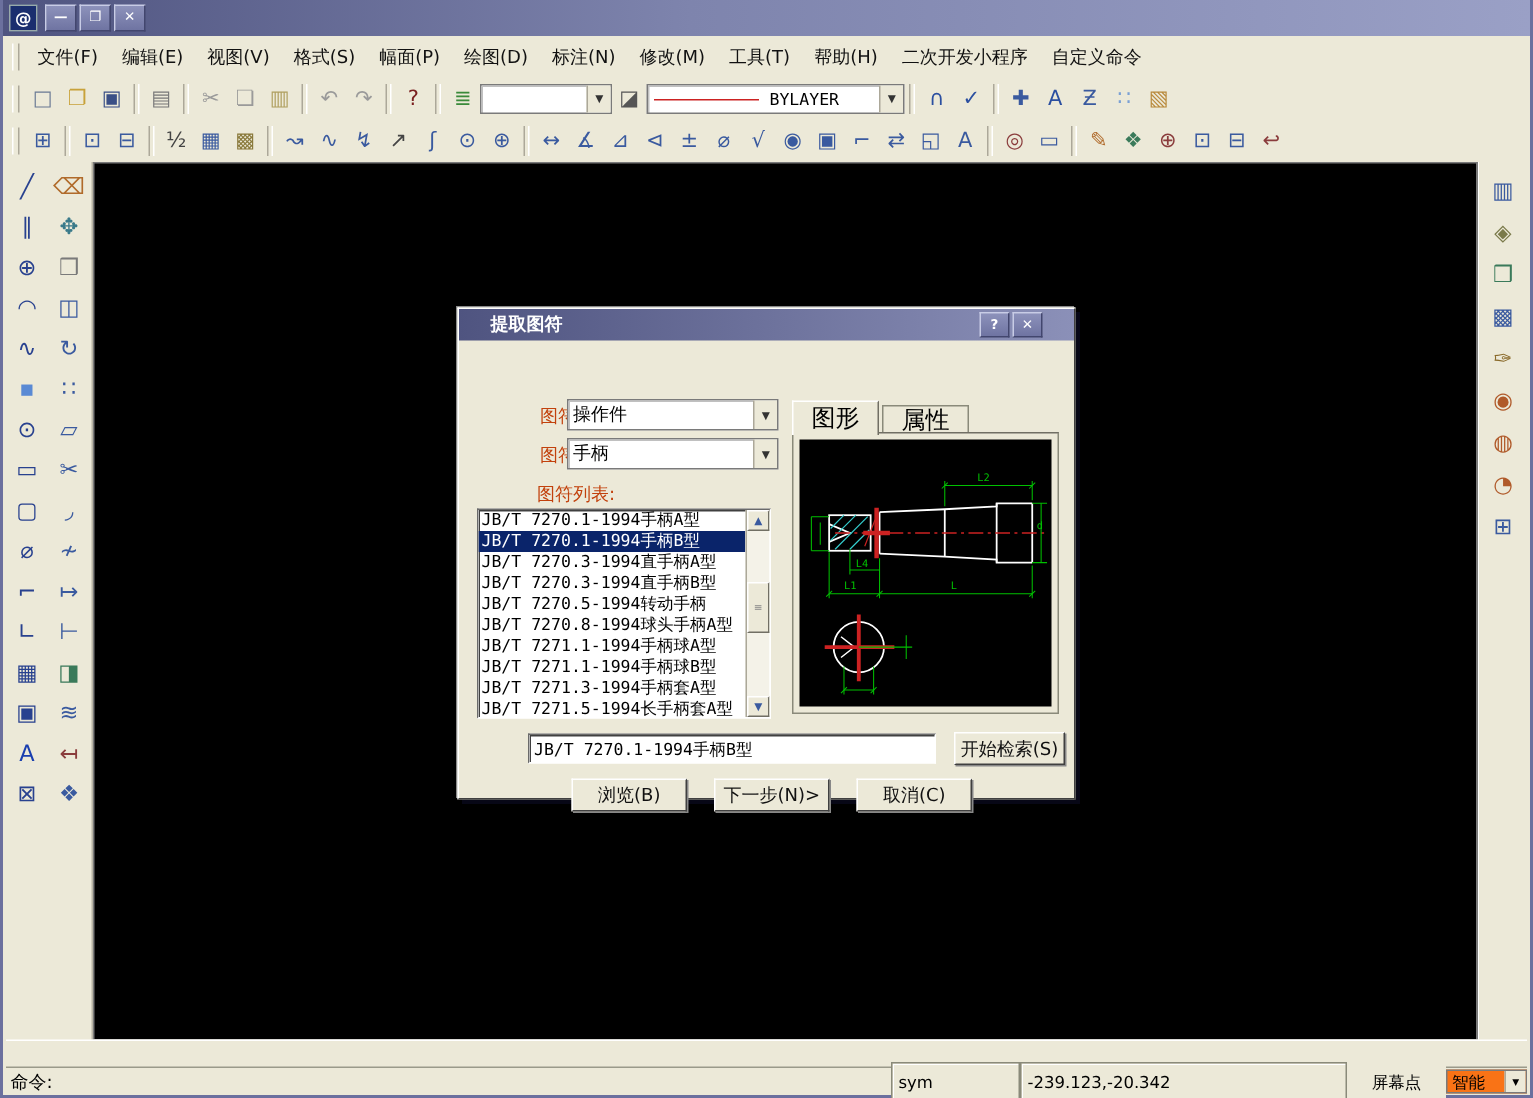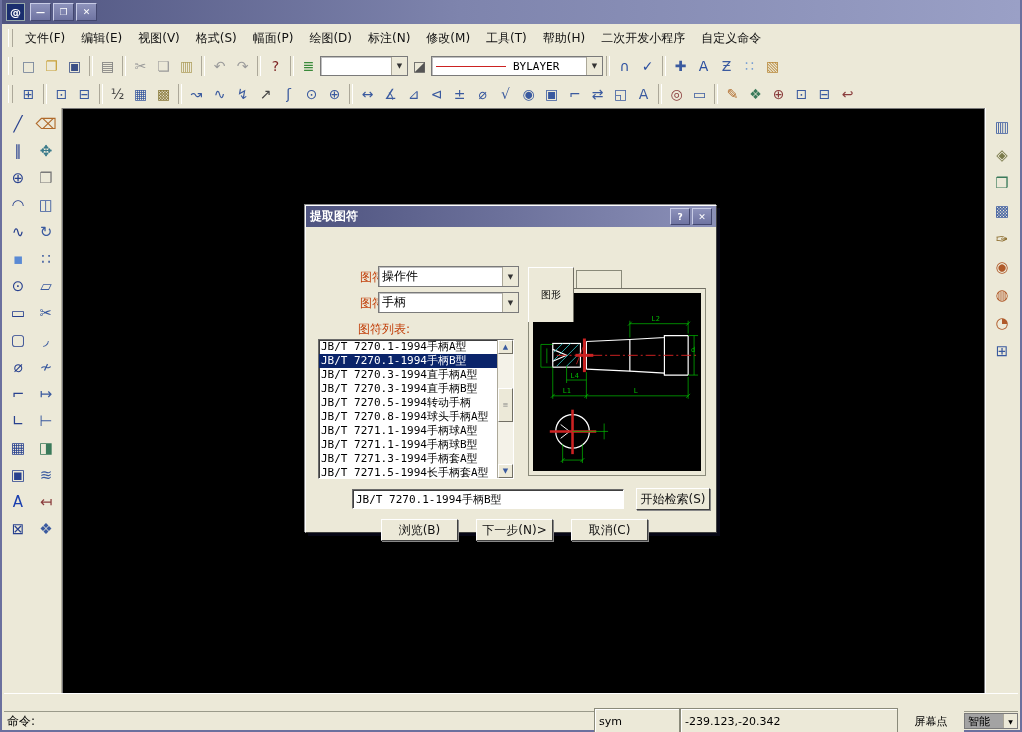--- a/index.html
+++ b/index.html
@@ -46,30 +46,30 @@
   .righttools{width:32px;background:var(--chrome);display:flex;flex-direction:column;align-items:center;padding-top:7px;border-left:1px solid #fff;}
   .righttools .tbtn{width:25px;height:24px;margin-bottom:4px;font-size:15px;}
   
   .cmdline{position:absolute;left:2px;right:2px;bottom:18px;height:18px;background:var(--chrome);
     border-top:1px solid #fff;}
   .statusbar{position:absolute;left:2px;right:2px;bottom:0;height:18px;background:var(--chrome);
     border-top:1px solid #9a9a8a;display:flex;align-items:center;font-size:12px;}
   .statusbar .prompt{padding-left:3px;flex:0 0 auto;}
   .sbox{height:15px;border:1px solid #8a8a7a;box-shadow:inset 1px 1px 0 #fff;background:var(--chrome);
     display:flex;align-items:center;padding:12px 4px;box-sizing:border-box;font-size:11px;white-space:nowrap;}
-  .scombo{height:16px;background:#a3a3a3;border:1px solid #7a7a7a;display:flex;align-items:center;width:54px;box-sizing:border-box;}
+  .scombo{height:16px;background:#f97316;border:1px solid #7a7a7a;display:flex;align-items:center;width:54px;box-sizing:border-box;}
   .scombo .val{flex:1;padding:0 3px;font-size:11px;}
   .scombo .arrow{width:13px;height:100%;background:var(--chrome);border-left:1px solid #aca899;
     display:flex;align-items:center;justify-content:center;font-size:6px;}
   
   .dialog{position:absolute;left:303px;top:205px;width:412px;height:328px;background:var(--chrome);
     border:1px solid #fff;border-right-color:#404040;border-bottom-color:#404040;
     box-shadow:3px 3px 0 rgba(10,10,30,.75), -1px -1px 0 #8a8a8a;box-sizing:border-box;}
   .dlg-title{height:21px;background:linear-gradient(90deg,var(--titlebar_from),#8b90b8);
-    display:flex;align-items:center;padding:0 4px;}
+    display:flex;align-items:center;padding:0 21px;}
   .dlg-title .txt{color:#fff;font-weight:bold;font-size:12px;flex:1;}
   .dlg-btn{width:18px;height:15px;background:linear-gradient(180deg,#8d92bb,#6f74a2);
     border:1px solid #c8cce6;border-right-color:#42466e;border-bottom-color:#42466e;
     color:#fff;font-size:9px;font-weight:bold;display:flex;align-items:center;justify-content:center;margin-left:2px;}
   .dlg-body{position:relative;height:calc(100% - 21px);}
   .dlg-label{position:absolute;font-size:12px;color:#c2410c;margin-left:40px;}
   .dlg-combo{position:absolute;width:141px;height:21px;}
   
   .listbox{position:absolute;left:12px;top:112px;width:196px;height:140px;background:#fff;
     border:1px solid #6a6a6a;border-right-color:#fff;border-bottom-color:#fff;
@@ -79,21 +79,21 @@
   .listrow.selected{background:var(--selection);color:#fff;}
   .vscroll{width:15px;background:#f4f2e8;border-left:1px solid #aca899;display:flex;flex-direction:column;}
   .scrbtn{height:14px;background:var(--chrome);border:1px solid #fff;border-right-color:#716f64;border-bottom-color:#716f64;
     display:flex;align-items:center;justify-content:center;font-size:7px;color:#3a5a9f;box-sizing:border-box;}
   .scrtrack{flex:1;position:relative;}
   .scrthumb{position:absolute;left:0;right:0;top:34px;height:34px;background:var(--chrome);
     border:1px solid #fff;border-right-color:#716f64;border-bottom-color:#716f64;
     display:flex;align-items:center;justify-content:center;font-size:7px;color:#888;box-sizing:border-box;}
   
   .tabs{position:absolute;left:222px;top:40px;display:flex;align-items:flex-end;}
-  .tab{height:19px;padding:16px 12px;display:flex;align-items:center;font-size:10px;
+  .tab{height:19px;padding:0 12px;display:flex;align-items:center;font-size:16px;
     border:1px solid #8a8a7a;border-bottom:none;background:var(--chrome);margin-right:2px;}
   .tab.selected{height:22px;border-color:#fff #716f64 var(--chrome) #fff;position:relative;z-index:2;}
   .preview{position:absolute;left:222px;top:61px;width:178px;height:188px;background:var(--chrome);
     border:1px solid #8a8a7a;border-top-color:#716f64;box-sizing:border-box;padding:4px;}
   .preview-canvas{width:100%;height:100%;background:var(--canvas);}
   
   .search-input{position:absolute;left:46px;top:262px;width:272px;height:20px;border:1px solid #6a6a6a;
     border-right-color:#fff;border-bottom-color:#fff;box-shadow:inset 1px 1px 0 #404040;
     font-family:"DejaVu Sans Mono",monospace;font-size:11px;padding:0 3px;box-sizing:border-box;background:#fff;}
   .btn3d{background:var(--chrome);border:1px solid #fff;border-right-color:#404040;border-bottom-color:#404040;

